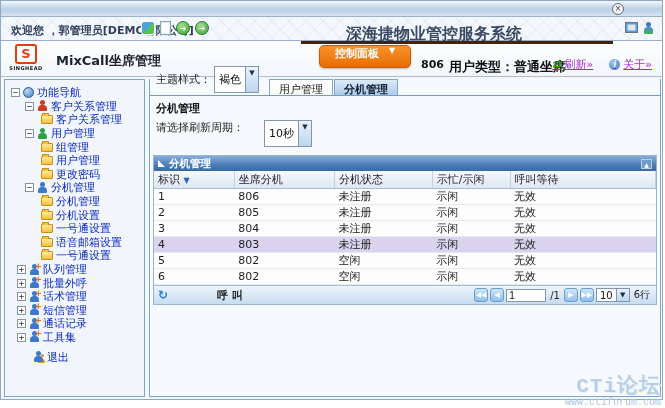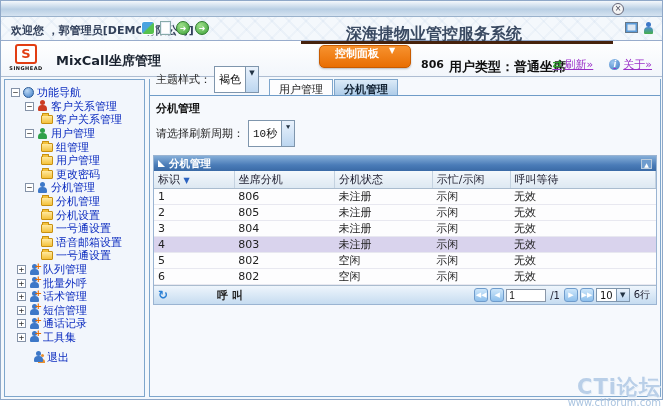--- a/index.html
+++ b/index.html
@@ -75,21 +75,21 @@
   .topstrip { display:flex; align-items:flex-end; height:17px; border-bottom:1px solid #6f9cc8; background:#f6f9fd; }
   .theme-row { display:flex; align-items:center; gap:3px; padding:0 4px 2px 6px; font-size:11px; color:#222; }
   .selectbox { display:inline-flex; align-items:center; height:27px; background:#fff; border:1px solid #7f96ad; font-size:11px; color:#111; }
   .selectbox .sval { padding:0 4px; min-width:30px; }
   .selectbox .sbtn { width:13px; height:100%; background:linear-gradient(#e9f2fc,#bcd6f0); border-left:1px solid #7f96ad; color:#234; font-size:7px; line-height:13px; text-align:center; }
   .tabs { display:flex; align-items:flex-end; gap:1px; margin-left:6px; }
   .tab { height:16px; padding:2px 9px 0; font-size:11px; color:#222; border:1px solid #7ea6cc; border-bottom:none; background:#fdfdfe; cursor:pointer; }
   .tab.active { background:linear-gradient(#dcebf8,#aecce8); font-weight:bold; color:#123; }
 
   .section-title { font-size:11px; font-weight:bold; color:#111; padding:5px 0 2px 6px; }
-  .period-row { display:flex; align-items:center; gap:4px; font-size:11px; color:#222; padding:2px 0 6px 6px;font-family:Liberation Mono, monospace; }
+  .period-row { display:flex; align-items:flex-start; gap:20px; font-size:11px; color:#222; padding:2px 0 6px 6px; }
 
   
   .grid { margin:2px 3px 0 3px; border:1px solid #9ab4d2; background:#fff; }
   .grid-titlebar { height:15px; background:linear-gradient(#85aed8,#4a7cb8 60%,#3a6aa6); color:#fff; font-size:10.5px; font-weight:bold;
     display:flex; align-items:center; padding:0 4px; gap:4px; }
   .tri { width:0; height:0; border-left:7px solid #fff; border-top:7px solid transparent; }
   .grid-titlebar .spacer { flex:1; }
   .minbox { width:11px; height:10px; background:#6f9cce; border:1px solid #bcd; color:#fff; font-size:6px; line-height:9px; text-align:center; cursor:pointer; }
   table.grid-table { width:100%; border-collapse:collapse; table-layout:fixed; font-size:11px; }
   .grid-table th { background:linear-gradient(#f4f8fc,#dde8f2); color:#223; font-weight:normal; text-align:left;
@@ -107,21 +107,21 @@
   .call-label { letter-spacing:4px; font-weight:bold; color:#222; cursor:pointer;padding-left:44px; }
   .pager { margin-left:auto; display:flex; align-items:center; gap:2px; }
   .pbtn { width:14px; height:14px; border-radius:3px; border:1px solid #6f9ccc; background:linear-gradient(#cde6fa,#8fc0ec);
     color:#fff; font-size:7px; line-height:12px; text-align:center; cursor:pointer; }
   .pinput { width:40px; height:13px; border:1px solid #8a97a8; font-size:10px; padding:0 2px; background:#fff; color:#111; }
   .ptext { font-size:10px; color:#223; margin:0 2px; }
   .psel { height:14px; }
   .psel .sval { min-width:16px; padding:0 3px; font-size:10px; }
 
   
-  .watermark { position:absolute; right:4px; bottom:0px; text-align:right; pointer-events:none; }
+  .watermark { position:absolute; right:4px; bottom:0px; text-align:right; pointer-events:none;font-family:Liberation Mono, monospace; }
   .wm1 { font-size:21px; font-weight:bold; color:#b9cfe8; letter-spacing:1px; line-height:22px;
     text-shadow:1px 1px 0 #e8f0f8; }
   .wm2 { font-size:10px; color:#aac4e0; line-height:10px; }
 </style>
 </head>
 <body>
 
 <div class="stage">
   <div class="window">
 

